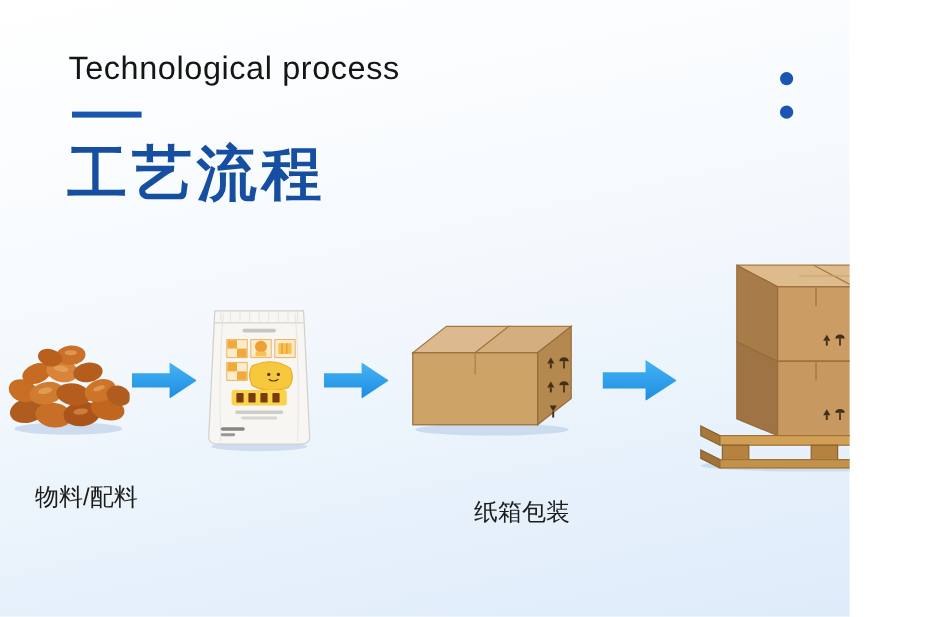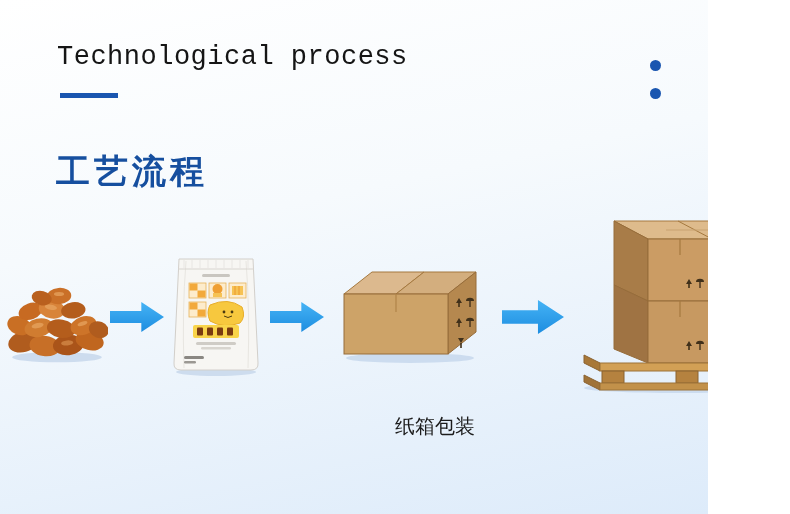--- a/index.html
+++ b/index.html
@@ -1,24 +1,24 @@
 <!DOCTYPE html>
 <html><head>
 <meta charset="utf-8">
 <style>
   * { margin:0; padding:0; box-sizing:border-box; }
   html,body { width:790px; height:514px; }
   .page {
     position:relative; width:708px; height:514px; overflow:hidden;
     background:linear-gradient(168deg,#ffffff 0%,#f6fafd 40%,#ddebfa 100%);
-    font-family:Liberation Mono, monospace;
+    font-family:Liberation Sans, sans-serif;
   }
   .title-en { position:absolute; left:57px; top:42px; font-size:27px; color:#151515; letter-spacing:.5px; }
   .title-dash { position:absolute; left:60px; top:93px; width:58px; height:5px; background:#1a56b0; }
-  .title-zh { position:absolute; left:56px; top:112px; font-size:34px; font-weight:900; color:#164f9f; letter-spacing:4px;margin-top:37px; }
+  .title-zh { position:absolute; left:56px; top:112px; font-size:50px; font-weight:900; color:#164f9f; letter-spacing:4px; }
   .dots { position:absolute; right:47px; top:60px; display:flex; flex-direction:column; gap:17px; }
   .dot { width:11px; height:11px; border-radius:50%; background:#1a56b0; }
 
   .step { position:absolute; }
   .step svg { display:block; width:100%; height:100%; }
   .step-materials { left:6px;   top:276px; width:102px; height:88px; }
   .step-pouch     { left:166px; top:250px; width:100px; height:128px; }
   .step-carton    { left:336px; top:258px; width:154px; height:106px; }
   .step-pallet    { left:570px; top:208px; width:212px; height:186px; }
 
@@ -197,15 +197,16 @@
       <polygon points="30,154 14,146 14,154 30,162" fill="#a87838" stroke="#8a6230" stroke-width="1"></polygon>
       <rect x="30" y="154" width="176" height="8" fill="#d2a055" stroke="#9c7238" stroke-width="1"></rect>
       <rect x="32" y="162" width="22" height="12" fill="#b5823f" stroke="#8a6230" stroke-width="1"></rect>
       <rect x="106" y="162" width="22" height="12" fill="#b5823f" stroke="#8a6230" stroke-width="1"></rect>
       <rect x="182" y="162" width="22" height="12" fill="#b5823f" stroke="#8a6230" stroke-width="1"></rect>
       <polygon points="30,174 14,166 14,173 30,181" fill="#a07338" stroke="#8a6230" stroke-width="1"></polygon>
       <rect x="30" y="174" width="176" height="7" fill="#c2914a" stroke="#9c7238" stroke-width="1"></rect>
     </svg>
   </div>
 
+  <div class="step-label label-1">物料/配料</div>
   <div class="step-label label-3">纸箱包装</div>
 
 </div>
 
 </body></html>

